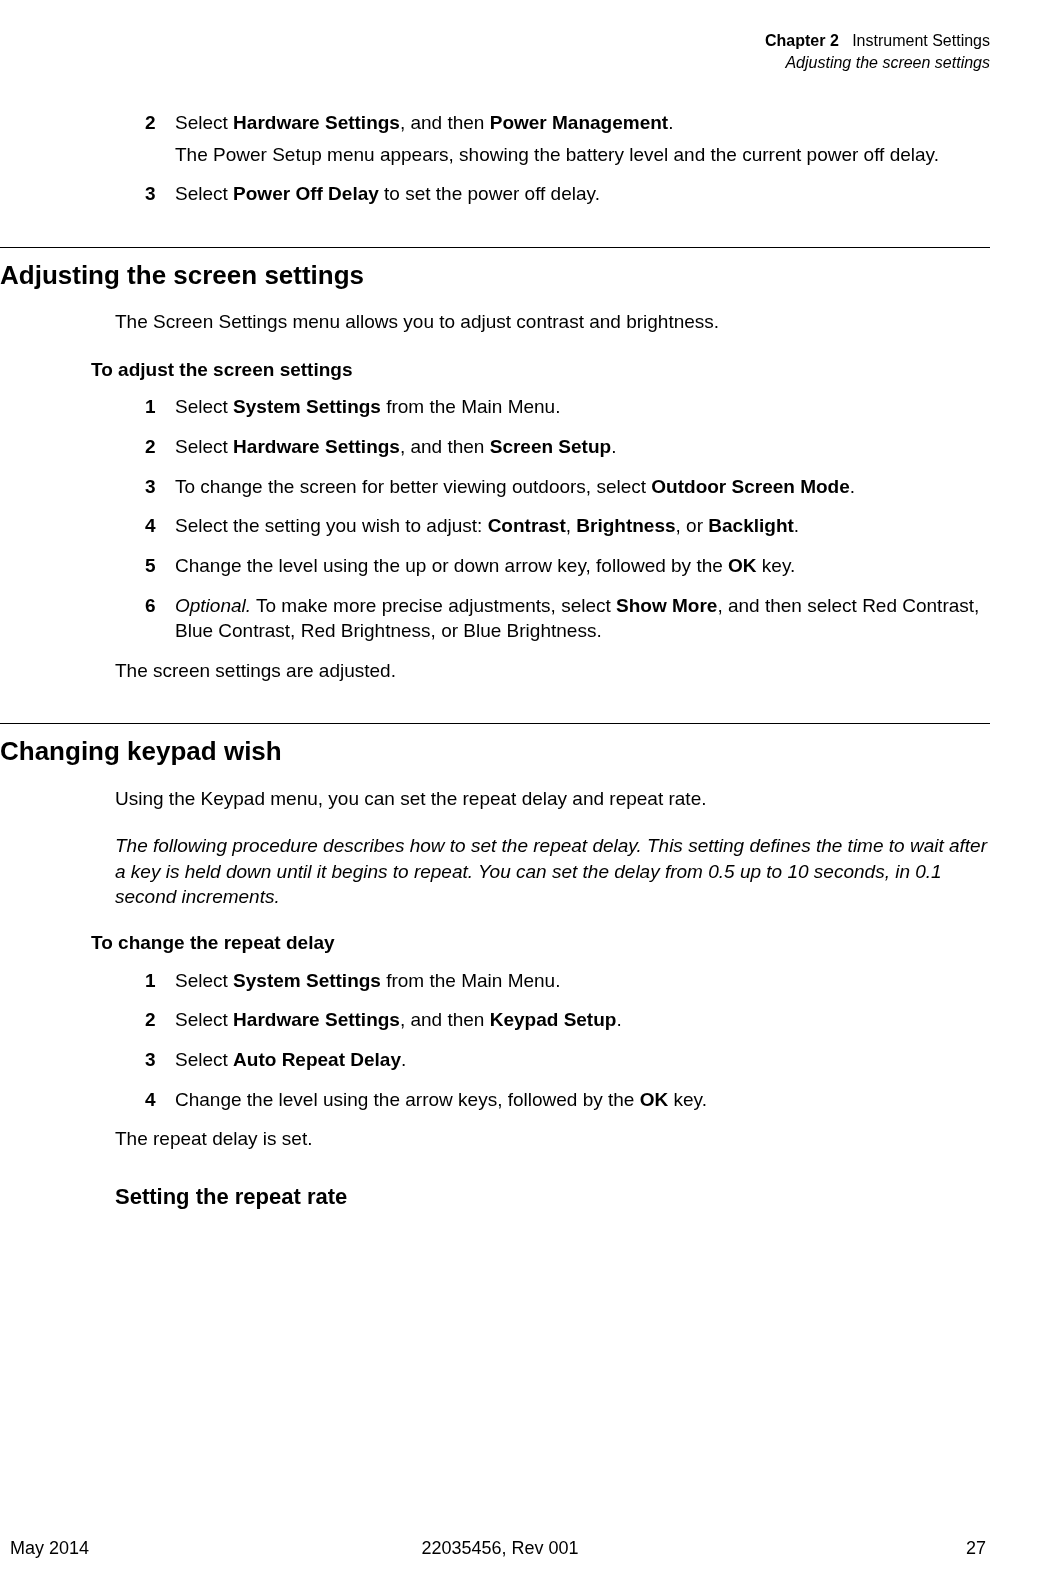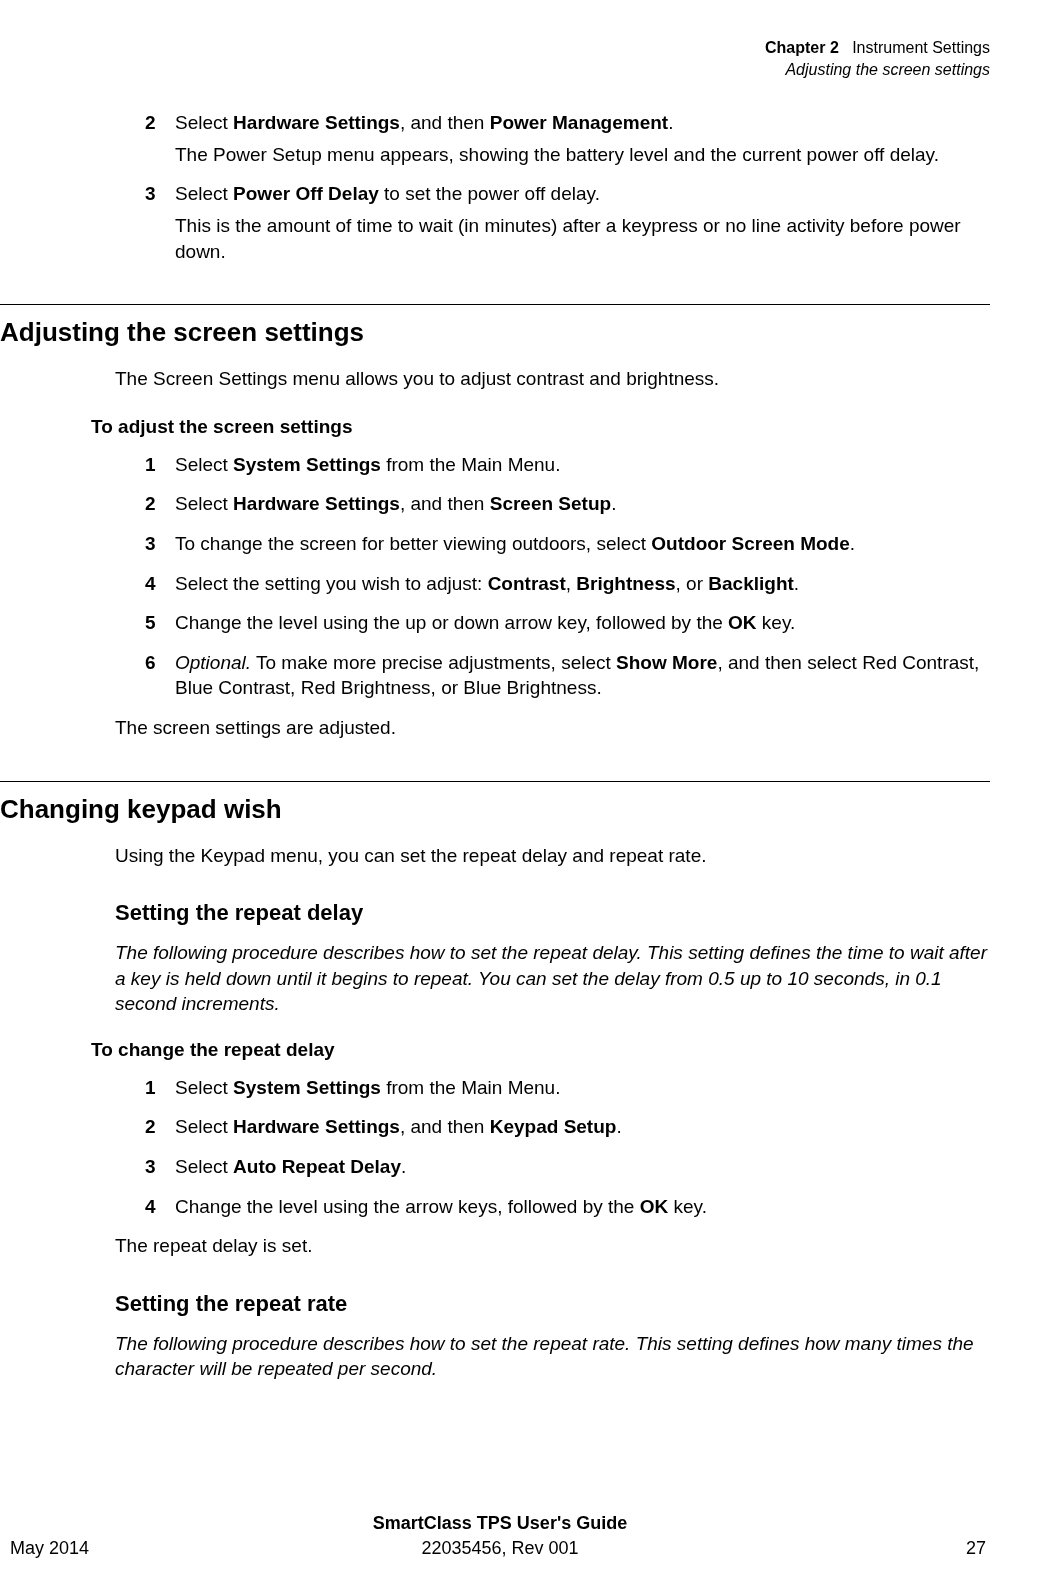--- a/index.html
+++ b/index.html
@@ -8,21 +8,21 @@
     height: 1590px;
     background: #fff;
     font-family: Arial, Helvetica, sans-serif;
     color: #000;
     position: relative;
     font-size: 19px;
     line-height: 1.35;
   }
   .header-right {
     position: absolute;
-    top: 37px;
+    top: 30px;
     right: 60px;
     text-align: right;
     font-size: 16px;
   }
   .header-right .line1 { }
   .header-right .line1 .bold { font-weight: bold; }
   .header-right .line2 { font-style: italic; }
   .content {
     position: absolute;
     top: 100px;
@@ -117,21 +117,20 @@
       <span>Select </span><span class="bold">Hardware Settings</span><span>, and then </span><span class="bold">Power Management</span><span>.</span>
     </div>
     <div class="sub">The Power Setup menu appears, showing the battery level and the current power off delay.</div>
   </div>
 
   <div class="step">
     <span class="num">3</span>
     <div class="body">
       <span>Select </span><span class="bold">Power Off Delay</span><span> to set the power off delay.</span>
     </div>
-    <div class="sub">This is the amount of time to wait (in minutes) after a keypress or no line activity before power down.</div>
   </div>
 
 
   <hr class="section-rule">
   <h1 class="section">Adjusting the screen settings</h1>
   <div class="intro">The Screen Settings menu allows you to adjust contrast and brightness.</div>
   <div class="task-title">To adjust the screen settings</div>
 
   <div class="step">
     <span class="num">1</span>
@@ -156,21 +155,20 @@
   <div class="step">
     <span class="num">6</span>
     <div class="body"><span class="italic">Optional.</span><span> To make more precise adjustments, select </span><span class="bold">Show More</span><span>, and then select Red Contrast, Blue Contrast, Red Brightness, or Blue Brightness.</span></div>
   </div>
   <div class="result">The screen settings are adjusted.</div>
 
   <hr class="section-rule">
   <h1 class="section">Changing keypad wish</h1>
   <div class="intro">Using the Keypad menu, you can set the repeat delay and repeat rate.</div>
 
-  <h2 class="subsection">Setting the repeat delay</h2>
   <div class="para">The following procedure describes how to set the repeat delay. This setting defines the time to wait after a key is held down until it begins to repeat. You can set the delay from 0.5 up to 10 seconds, in 0.1 second increments.</div>
   <div class="task-title">To change the repeat delay</div>
 
   <div class="step">
     <span class="num">1</span>
     <div class="body"><span>Select </span><span class="bold">System Settings</span><span> from the Main Menu.</span></div>
   </div>
   <div class="step">
     <span class="num">2</span>
     <div class="body"><span>Select </span><span class="bold">Hardware Settings</span><span>, and then </span><span class="bold">Keypad Setup</span><span>.</span></div>
@@ -179,24 +177,22 @@
     <span class="num">3</span>
     <div class="body"><span>Select </span><span class="bold">Auto Repeat Delay</span><span>.</span></div>
   </div>
   <div class="step">
     <span class="num">4</span>
     <div class="body"><span>Change the level using the arrow keys, followed by the </span><span class="bold">OK</span><span> key.</span></div>
   </div>
   <div class="result">The repeat delay is set.</div>
 
   <h2 class="subsection">Setting the repeat rate</h2>
-  <div class="para">The following procedure describes how to set the repeat rate. This setting defines how many times the character will be repeated per second.</div>
 
 </div>
 
 <div class="footer">
-  <div class="title">SmartClass TPS User's Guide</div>
   <div class="meta">
     <span class="left">May 2014</span>
     <span>22035456, Rev 001</span>
     <span class="right">27</span>
   </div>
 </div>
 
 </body></html>

